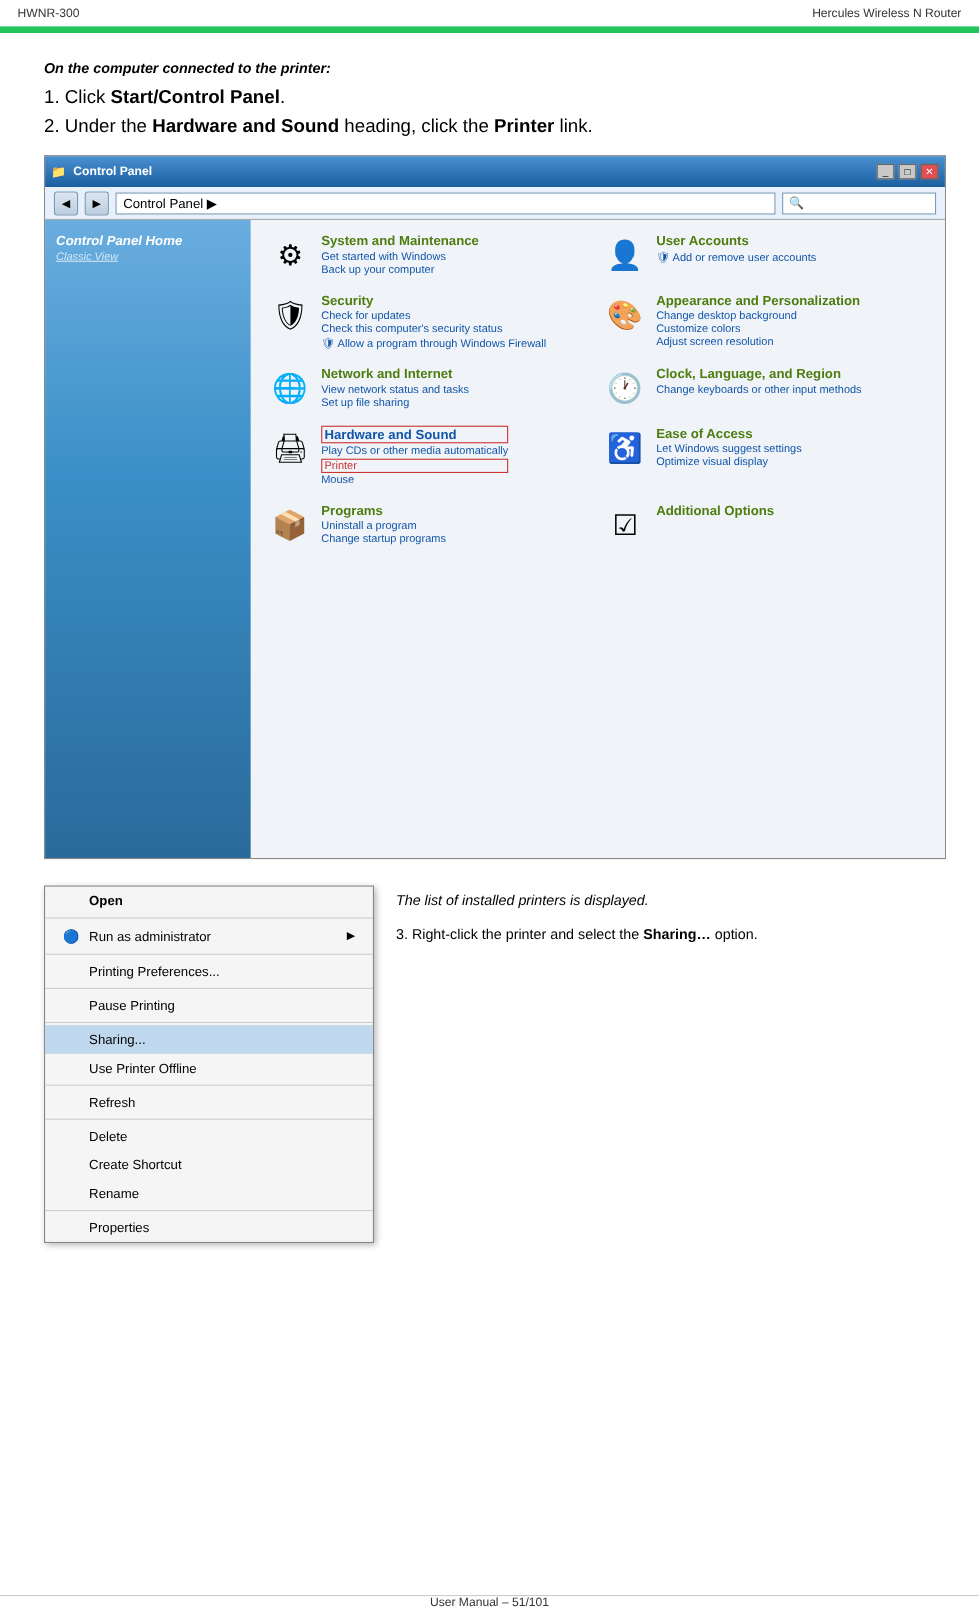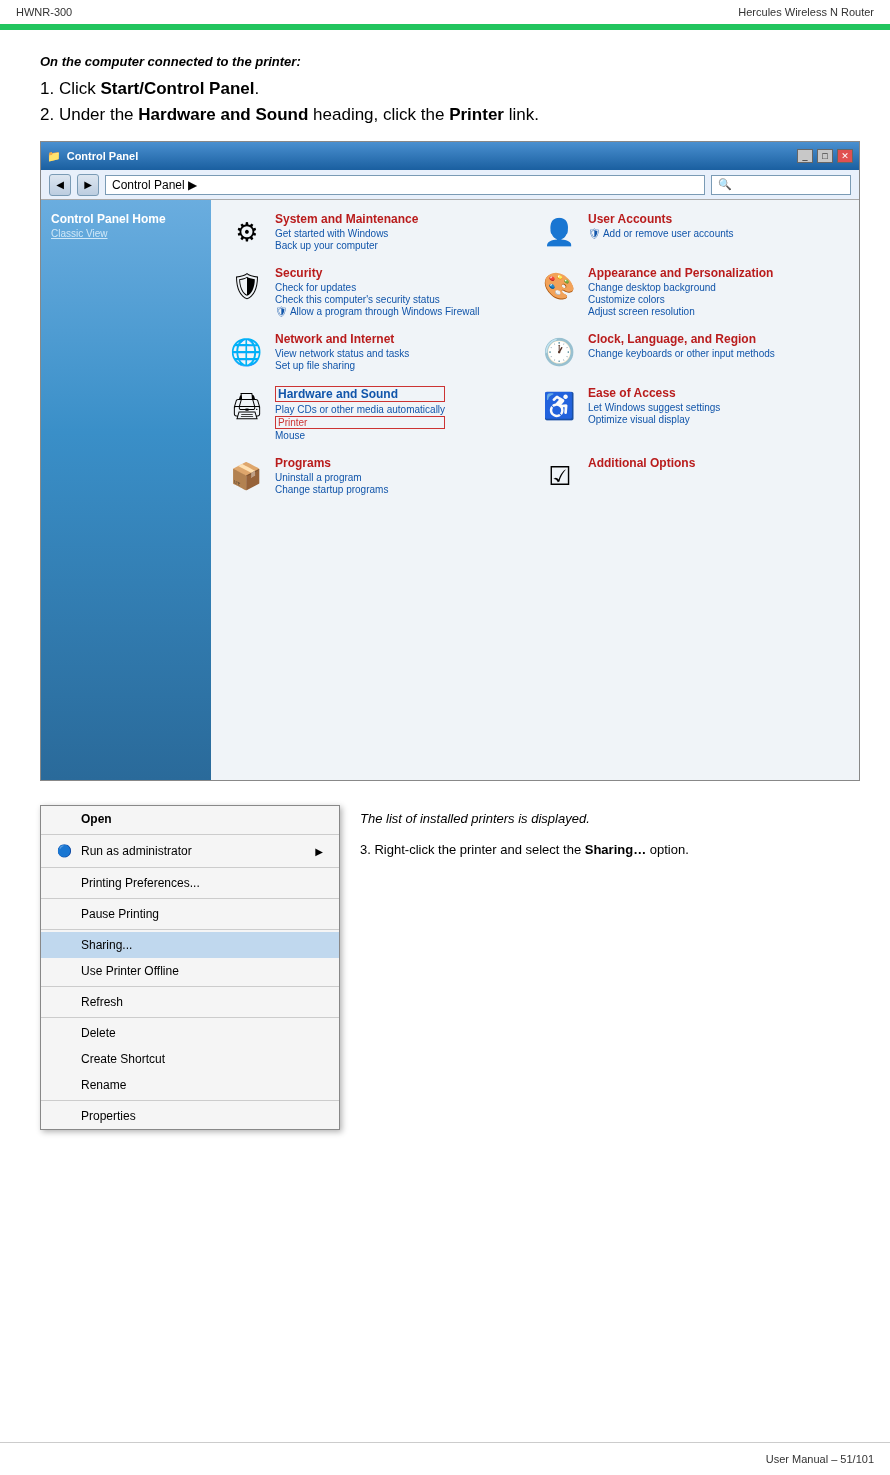--- a/index.html
+++ b/index.html
@@ -132,24 +132,25 @@
     }
 
     
     .cp-body {
       display: flex;
       height: 580px;
     }
 
     
     .cp-sidebar {
-      width: 170px;
+      width: 187px;
       background: linear-gradient(to bottom, #6aaddf 0%, #3a8fc8 40%, #2a6a9a 100%);
       padding: 12px 10px;
       flex-shrink: 0;
+      font-style: italic;
     }
 
     .cp-sidebar-title {
       color: #fff;
       font-weight: bold;
       font-size: 12px;
       margin-bottom: 2px;
     }
 
     .cp-sidebar-sub {
@@ -185,21 +186,21 @@
       flex-shrink: 0;
       display: flex;
       align-items: center;
       justify-content: center;
       font-size: 22px;
     }
 
     .cp-item-text {}
 
     .cp-item-title {
-      color: #b91c1c;
+      color: #4d7c0f;
       font-size: 12px;
       font-weight: bold;
       margin-bottom: 2px;
     }
 
     .cp-item-title.highlighted {
       border: 1px solid #cc3333;
       padding: 0 2px;
       color: #1155aa;
     }
@@ -283,28 +284,28 @@
       display: block;
     }
 
     .description-text .bold {
       font-weight: bold;
     }
 
     
     .page-footer {
       display: flex;
-      justify-content: flex-end;
-      padding: 10px 16px;
+      justify-content: center;
+      padding: 0 16px;
       font-size: 11px;
       color: #333;
       border-top: 1px solid #ccc;
       margin-top: auto;
       position: absolute;
-      bottom: 0;
+      bottom: 12px;
       left: 0;
       right: 0;
     }
   </style>
 </head>
 <body>
 
 <div class="page-header">
   <span>HWNR-300</span>
   <span>Hercules Wireless N Router</span>

